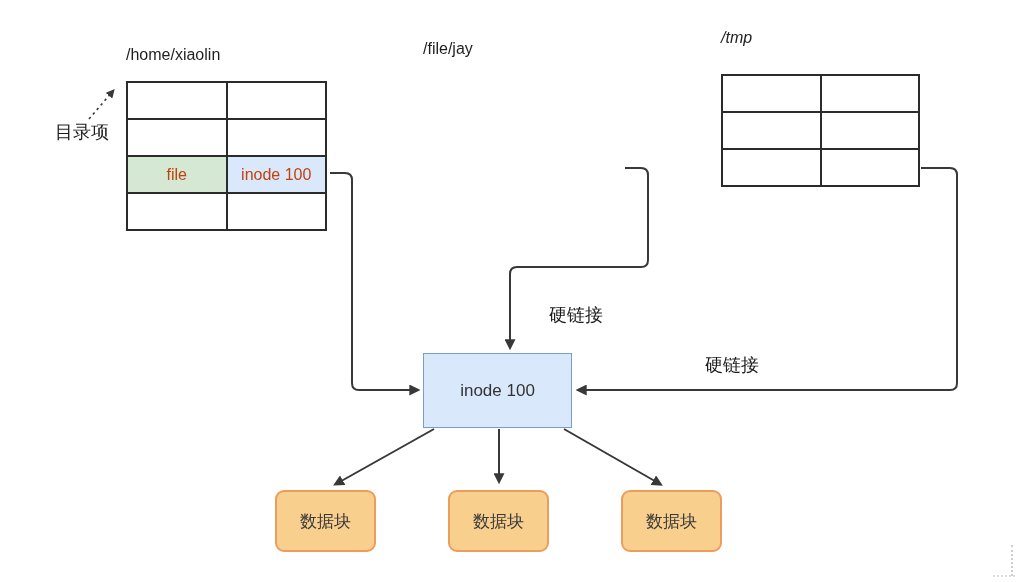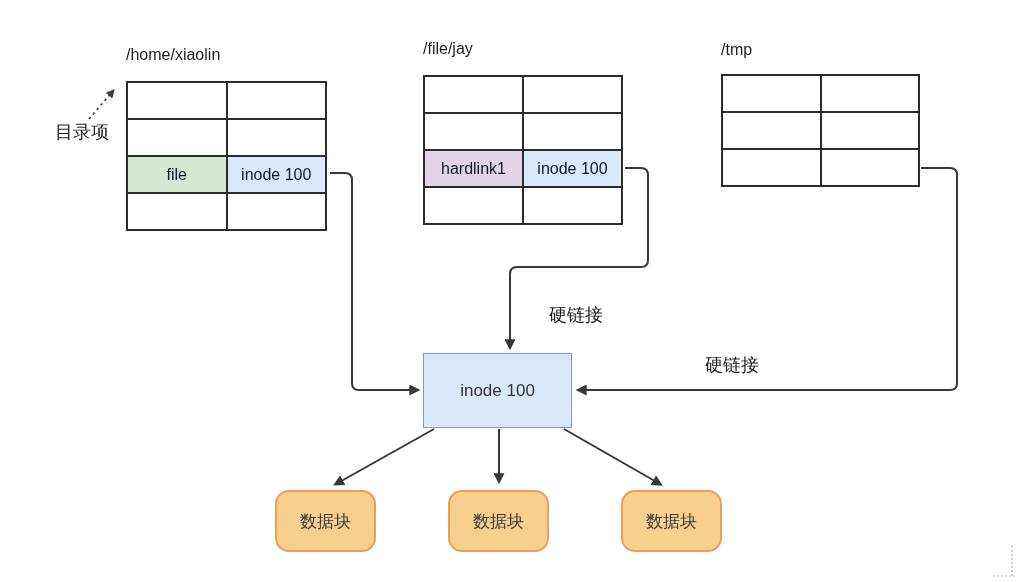--- a/index.html
+++ b/index.html
@@ -16,40 +16,40 @@
     text-align:left;font-size:16px;color:#1f1f1f;
   }
   table.dir-table{
     position:absolute;z-index:2;
     border-collapse:collapse;table-layout:fixed;
     background:#ffffff;
   }
   table.dir-table td{
     border:2px solid #2b2b2b;
     width:50%;height:35px;padding:0;
-    text-align:center;font-size:16px;color:#0f172a;
+    text-align:center;font-size:16px;color:#c2410c;
   }
   td.cell-green{background:#d5e8d4;}
   td.cell-purple{background:#e1d5e7;}
   td.cell-blue{background:#dae8fc;}
   .free-label{
     position:absolute;z-index:2;
     font-size:18px;color:#1a1a1a;white-space:nowrap;margin-left:28px;
   }
   #inode-box{
     position:absolute;z-index:2;
     left:423px;top:353px;width:149px;height:75px;
     background:#dae8fc;border:1.5px solid #7a9cc6;
     display:flex;align-items:center;justify-content:center;
     font-size:17px;color:#333333;box-sizing:border-box;
   }
   .data-block{
     position:absolute;z-index:2;
     height:62px;width:101px;
-    background:#f9cf8e;border:2px solid #ec9d5e;border-radius:14px;
+    background:#f9cf8e;border:2px solid #ec9d5e;border-radius:9px;
     display:flex;align-items:center;justify-content:center;
     font-size:17px;color:#3a3a3a;box-sizing:border-box;
   }
   #edge-dots-v{
     position:absolute;z-index:2;
     left:1011px;top:545px;height:31px;width:0;
     border-left:2px dotted #cfcfcf;
   }
   #edge-dots-h{
     position:absolute;z-index:2;
@@ -102,42 +102,22 @@
       <td class="cell-blue">inode 100</td>
     </tr>
     <tr>
           <td></td>
           <td></td>
         </tr>
   </tbody>
     </table>
 
   <div class="dir-title" style="left:423px;top:40px;width:200px;">/file/jay</div>
-  <table class="dir-table" style="left:423px;top:75px;width:200px;">
-    <tbody>
-        <tr>
-          <td></td>
-          <td></td>
-        </tr>
-    <tr>
-          <td></td>
-          <td></td>
-        </tr>
-    <tr>
-      <td class="cell-purple">hardlink1</td>
-      <td class="cell-blue">inode 100</td>
-    </tr>
-    <tr>
-          <td></td>
-          <td></td>
-        </tr>
-  </tbody>
-    </table>
 
-  <div class="dir-title" style="left:721px;top:41px;width:199px;">/tmp</div>
+  <div class="dir-title" style="left:721px;top:29px;width:199px;font-style:italic;">/tmp</div>
   <table class="dir-table" style="left:721px;top:74px;width:199px;">
     <tbody>
         <tr>
           <td></td>
           <td></td>
         </tr>
     <tr>
           <td></td>
           <td></td>
         </tr>

